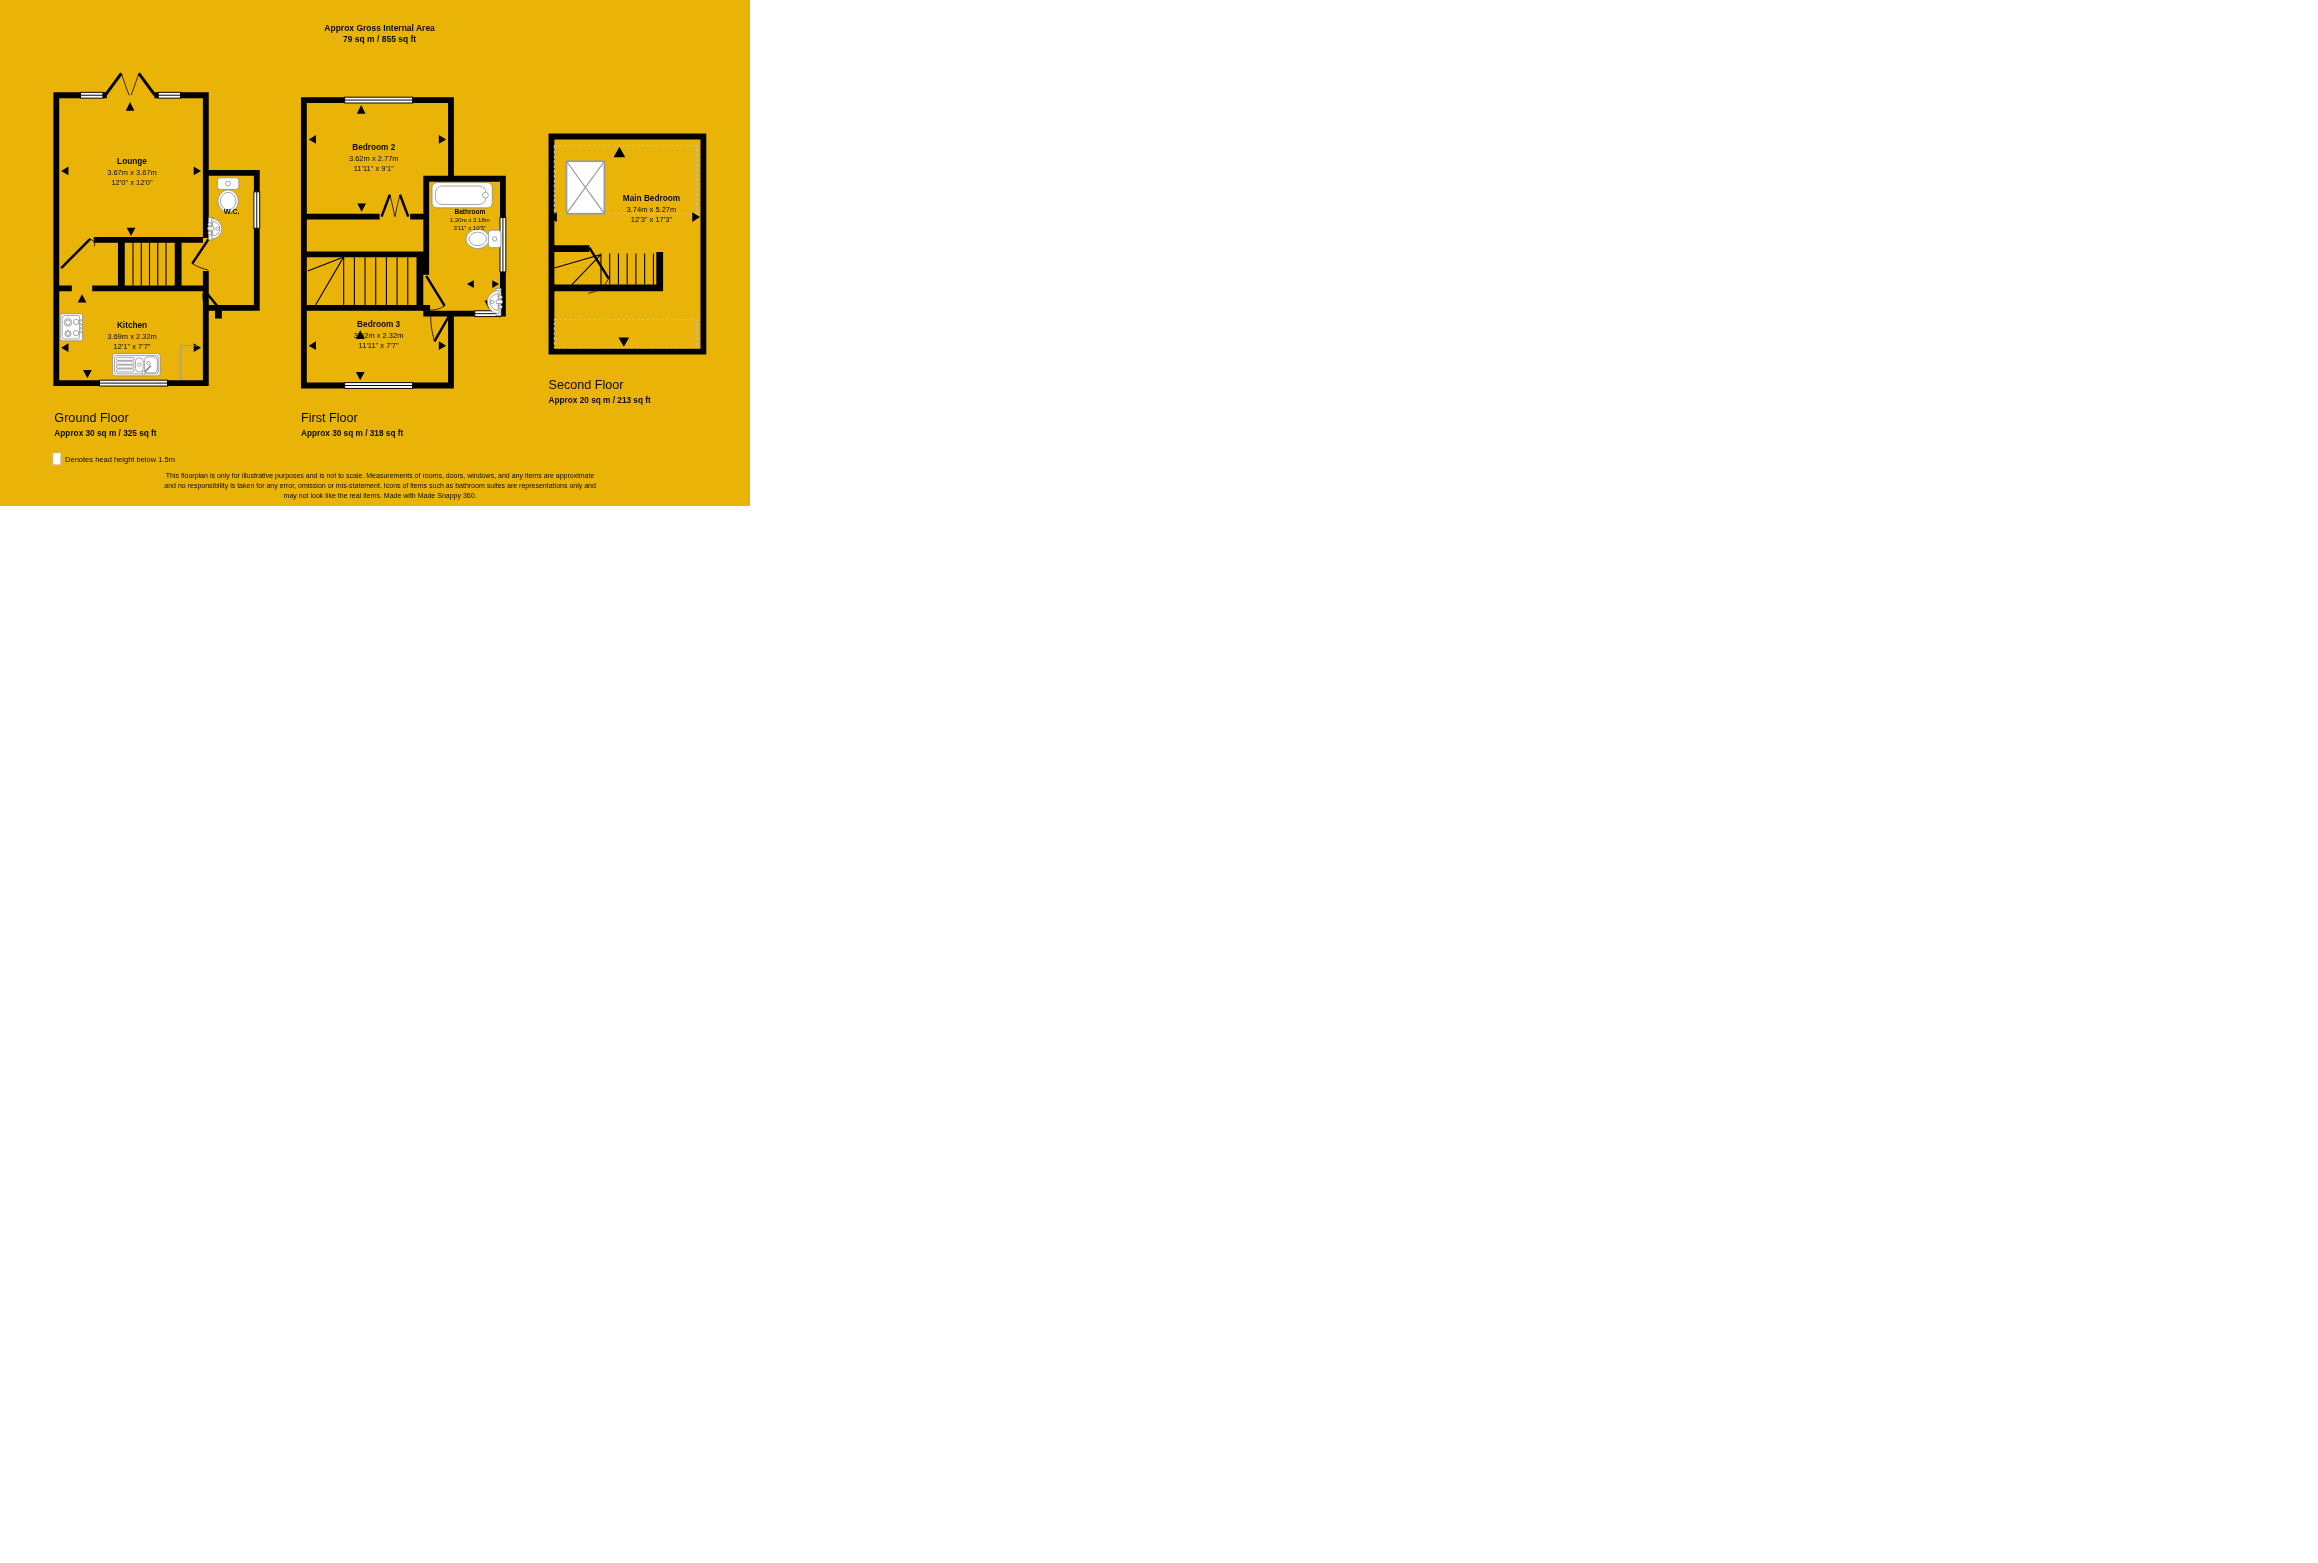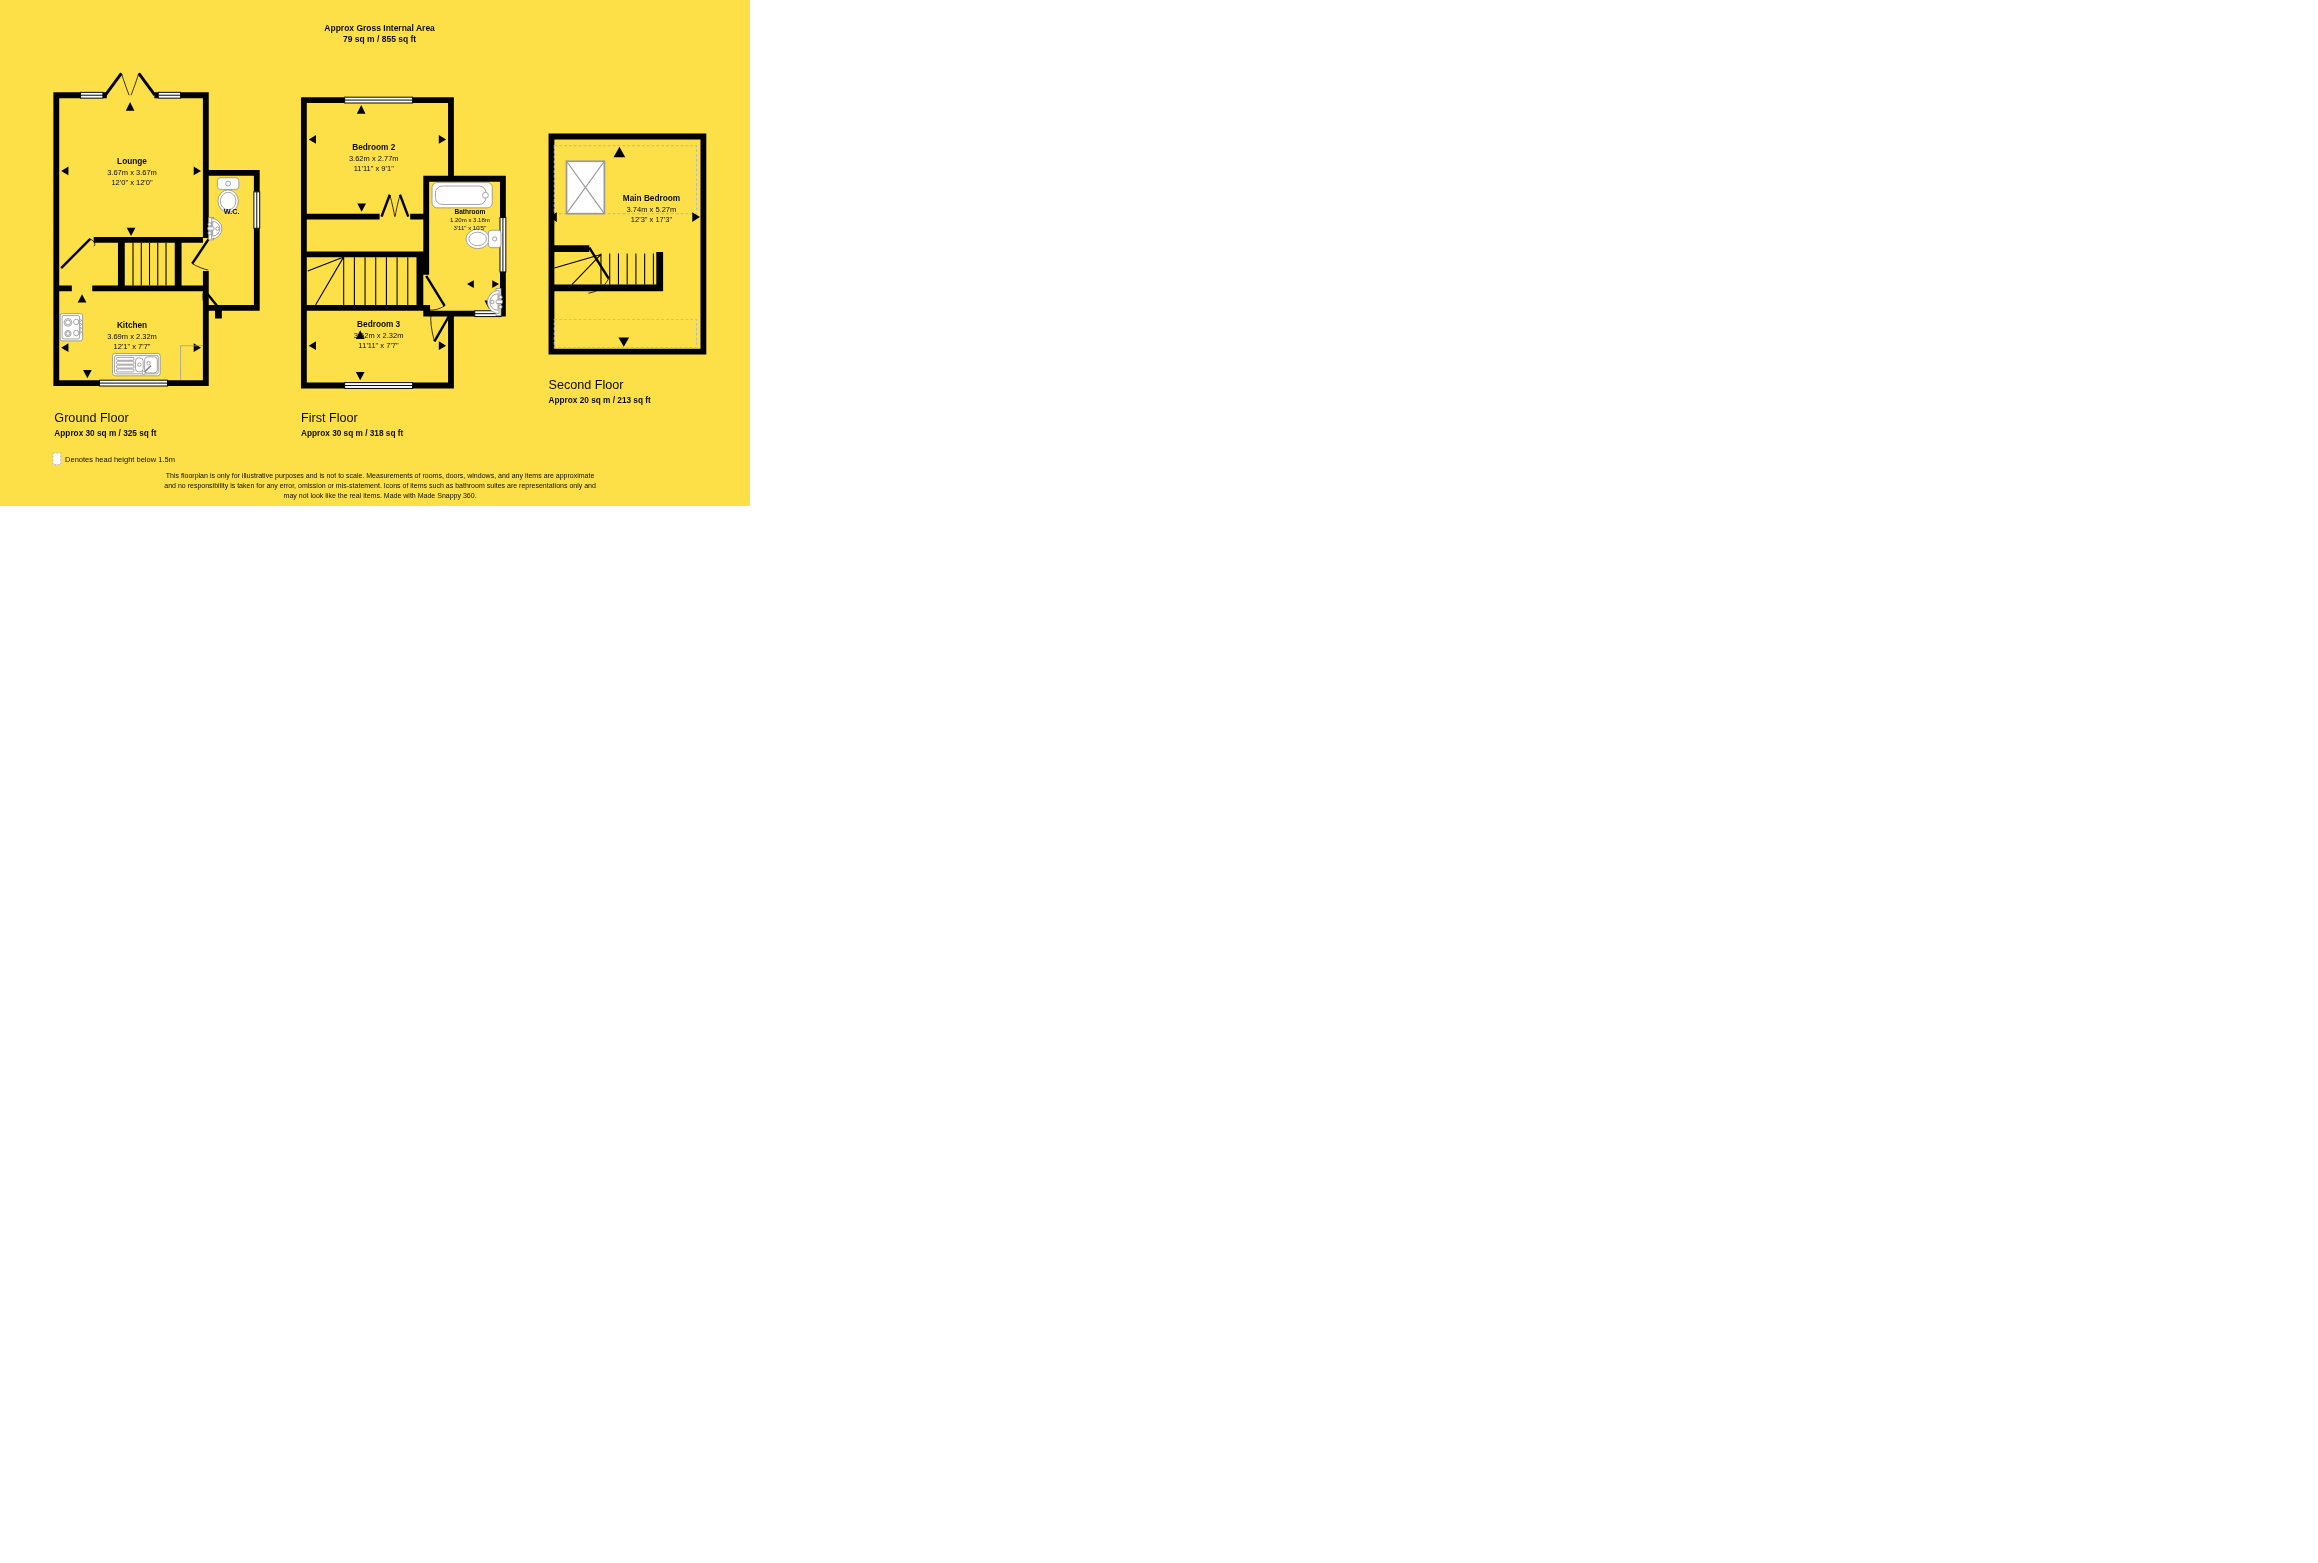--- a/index.html
+++ b/index.html
@@ -1,16 +1,16 @@
 <!DOCTYPE html>
 <html style="font-size:7.8px"><head>
 <meta charset="utf-8">
 <style>
   html,body{margin:0;padding:0;background:#ffffff;}
-  .page{position:relative;width:750px;height:506px;background:#fde047;overflow:hidden;
+  .page{position:relative;width:750px;height:506px;background:#eab308;overflow:hidden;
         font-family:"Liberation Sans", sans-serif;}
   svg{display:block;}
   text{fill:#0b0b0b;font-family:"Liberation Sans", sans-serif;}
   .room-name{font-size:17px;font-weight:bold;}
   .room-dim{font-size:15.5px;}
   .bath-name{font-size:13.5px;font-weight:bold;}
   .bath-dim{font-size:12.5px;}
   .wc-name{font-size:15px;font-weight:bold;}
   .floor-name{font-size:26px;}
   .floor-area{font-size:17px;font-weight:bold;}

